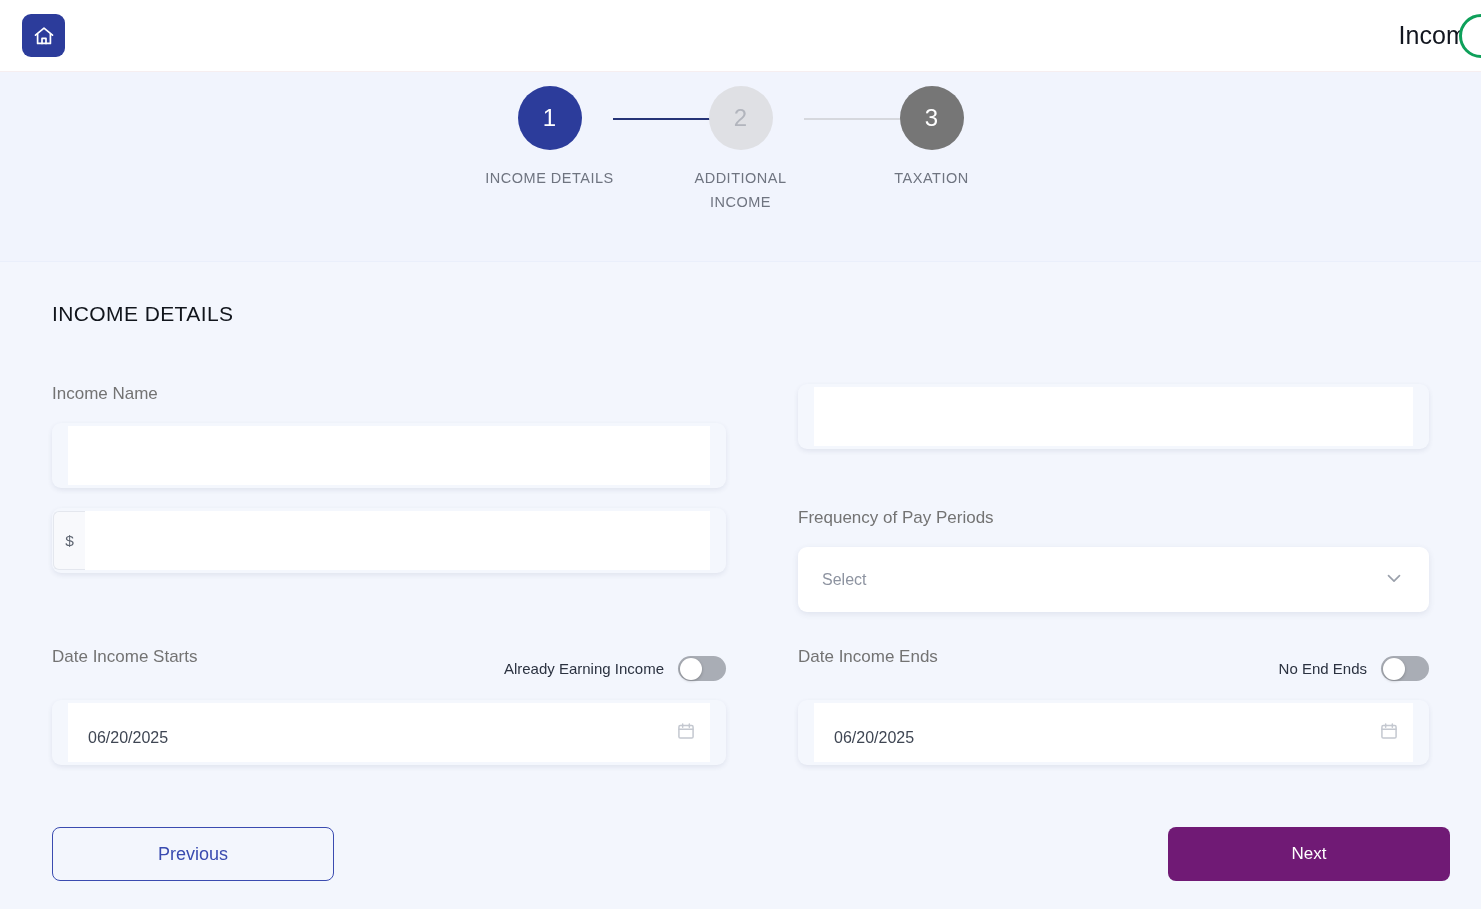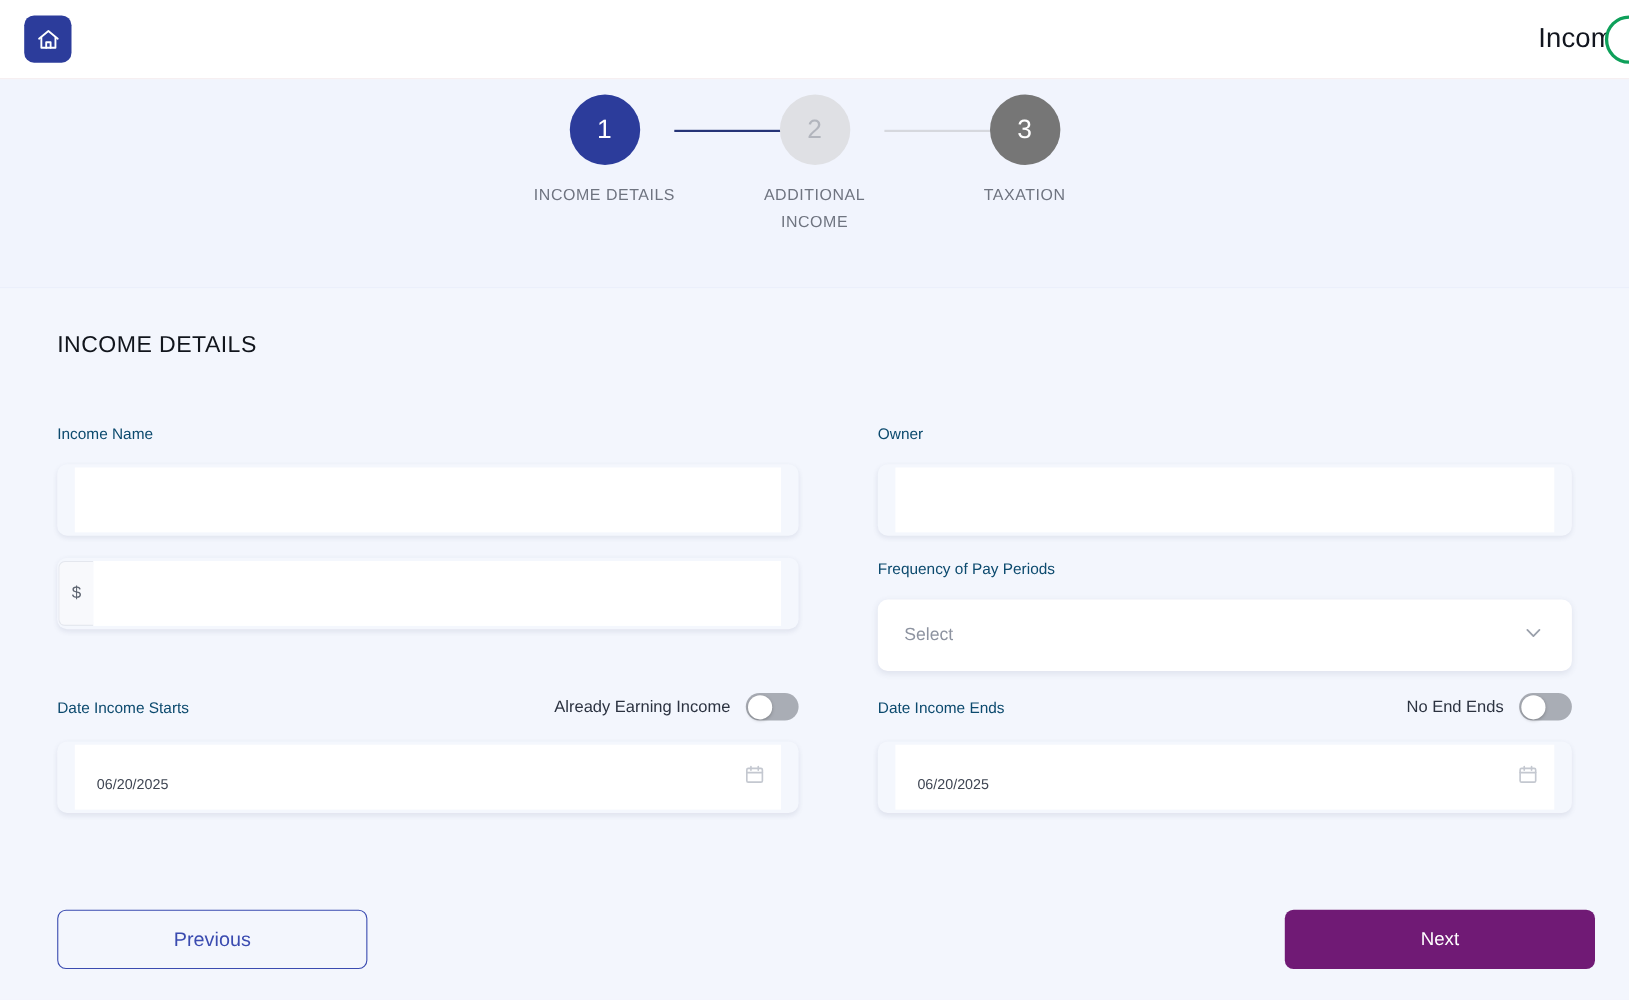--- a/index.html
+++ b/index.html
@@ -153,29 +153,30 @@
 
   .field-label-row {
     display: flex;
     align-items: center;
     justify-content: space-between;
     margin-bottom: 19px;
     min-height: 19px;
   }
 
   .field-label {
-    font-size: 14px;
-    color: #0c4a6e;
+    font-size: 17px;
+    color: #737373;
     font-weight: 400;
   }
 
   .toggle-wrap {
     display: flex;
     align-items: center;
     gap: 14px;
+    margin-top: 24px;
   }
 
   .toggle-label {
     font-size: 15px;
     color: #2b3240;
   }
 
   .toggle {
     width: 48px;
     height: 25px;
@@ -287,21 +288,21 @@
   .date-inner {
     flex: 1;
     background: #ffffff;
     margin: 3px 16px 3px 16px;
     display: flex;
     align-items: center;
     justify-content: space-between;
     padding: 0 14px 0 20px;
   }
   .date-text {
-    font-size: 13px;
+    font-size: 16px;
     color: #3f4653;
     margin-top: 11px;
   }
   .cal-icon { flex: none; cursor: pointer; }
 
   
   .footer {
     position: absolute;
     left: 0;
     right: 0;
@@ -390,23 +391,20 @@
     <div class="field">
       <div class="field-label-row">
         <span class="field-label">Income Name</span>
       </div>
       <div class="input-card">
         <input class="input-inner" type="text" value="" placeholder="" style="">
       </div>
     </div>
 
     <div class="field">
-      <div class="field-label-row">
-        <span class="field-label">Owner</span>
-      </div>
       <div class="input-card">
         <input class="input-inner" type="text" value="" placeholder="" style="">
       </div>
     </div>
 
     <div class="field">
       <div class="money-card">
         <span class="money-prefix">$</span>
         <input class="money-input" type="text" value="" placeholder="" style="">
       </div>

